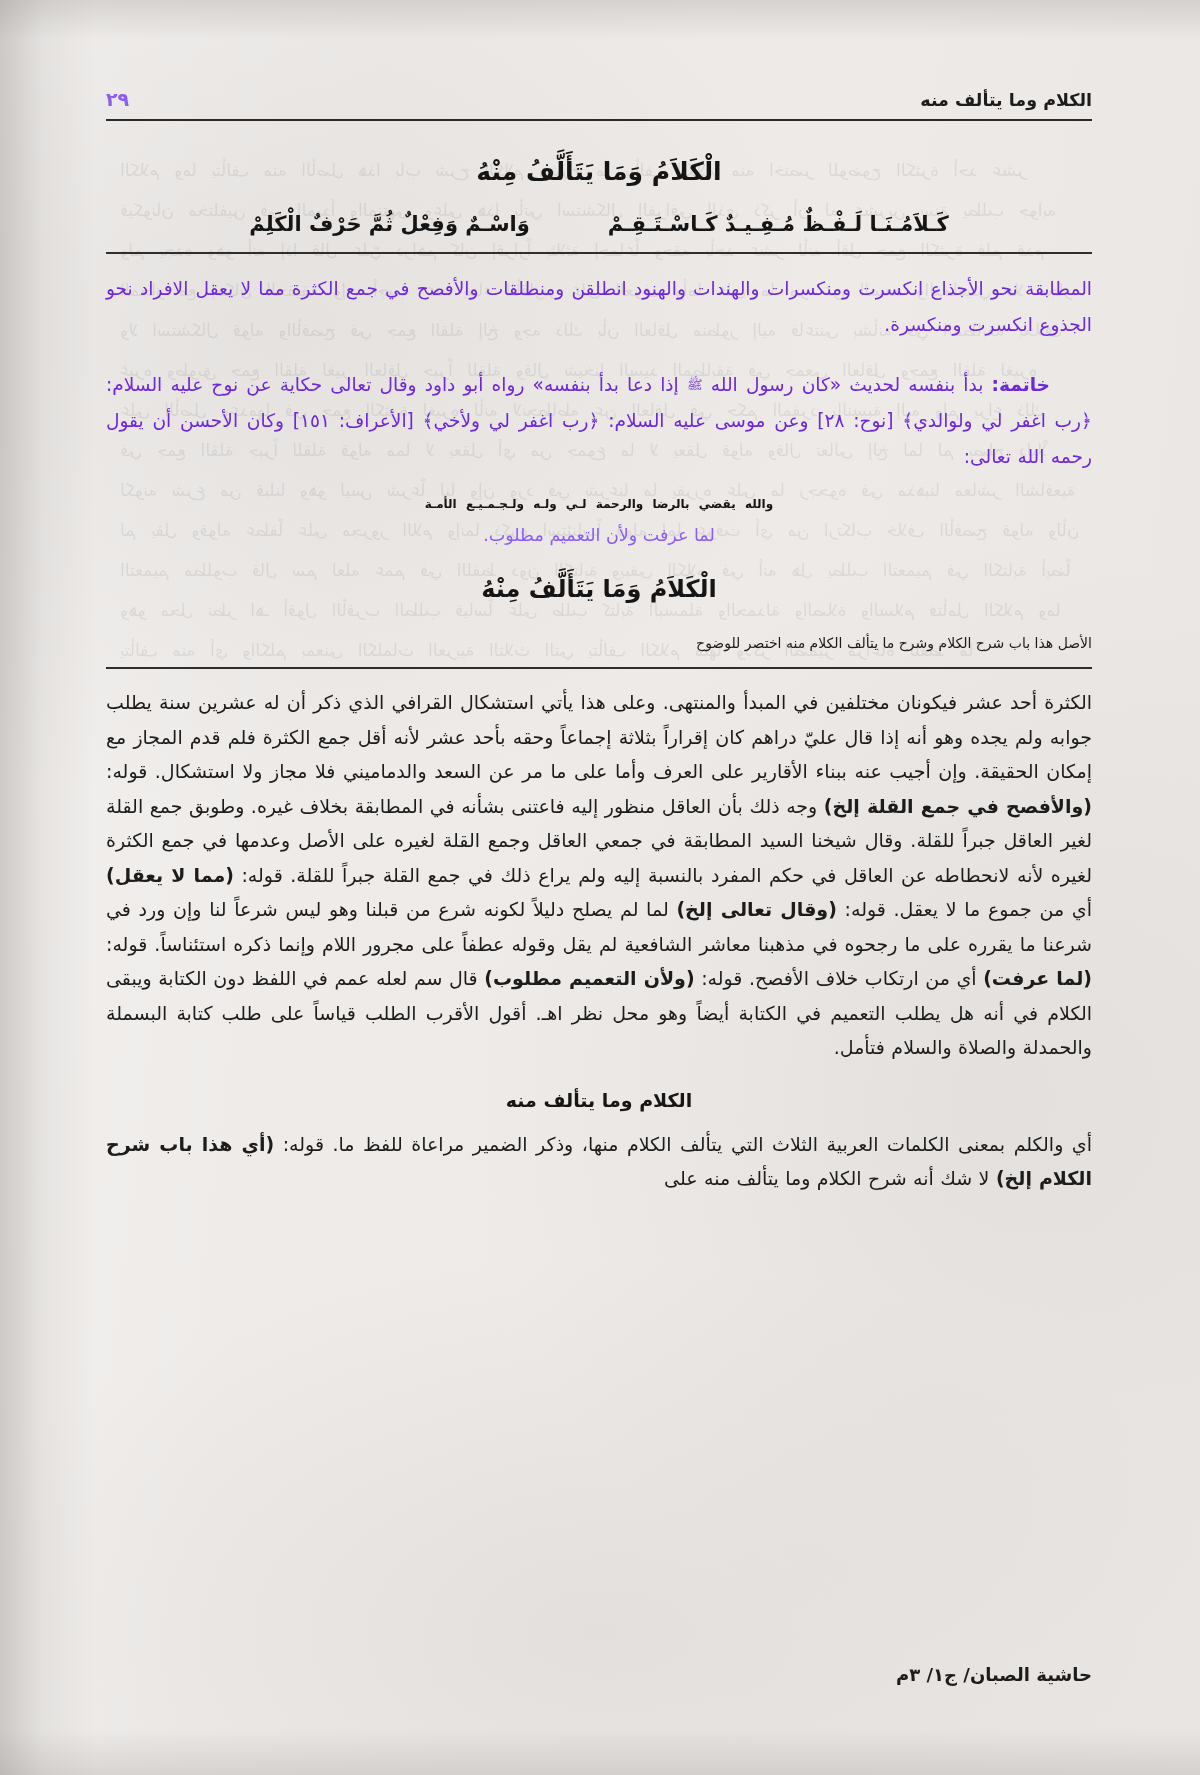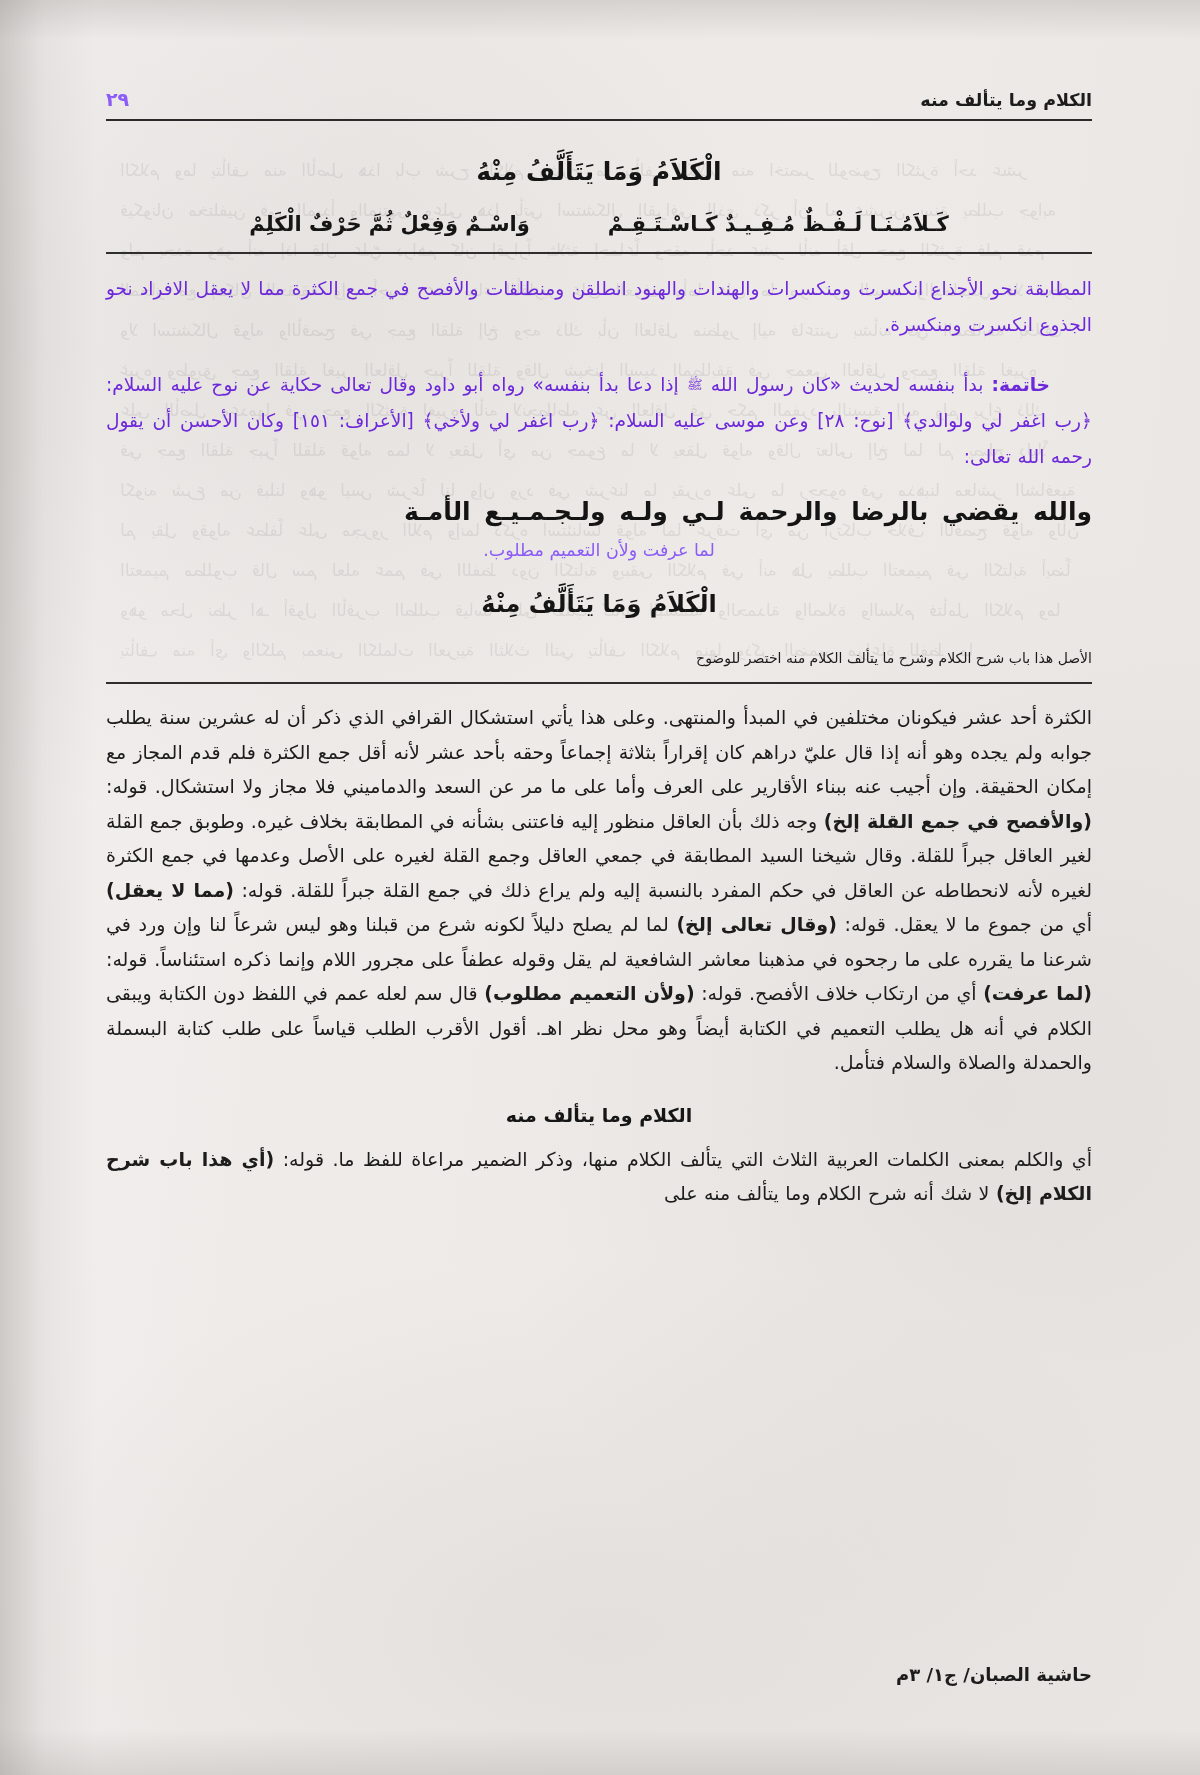--- a/index.html
+++ b/index.html
@@ -143,21 +143,22 @@
 
   .hadith-mark {
     font-size: 13px;
     letter-spacing: -0.5px;
     vertical-align: 2px;
   }
 
   
   .poetic-line {
     direction: rtl;
-    font-size: 25px;
+    text-align: center;
+    font-size: 12px;
     font-weight: bold;
     letter-spacing: 1.2px;
     margin-top: 22px;
     margin-bottom: 14px;
     word-spacing: 5px;
     color: #141414;
   }
   .tail-note {
     direction: rtl;
     text-align: center;

